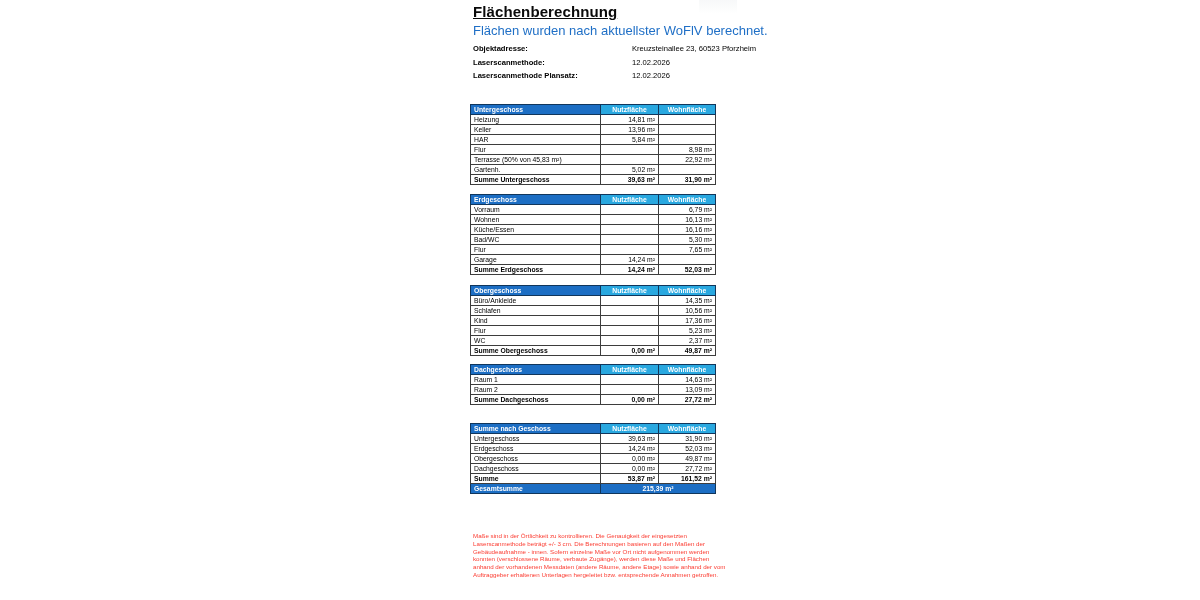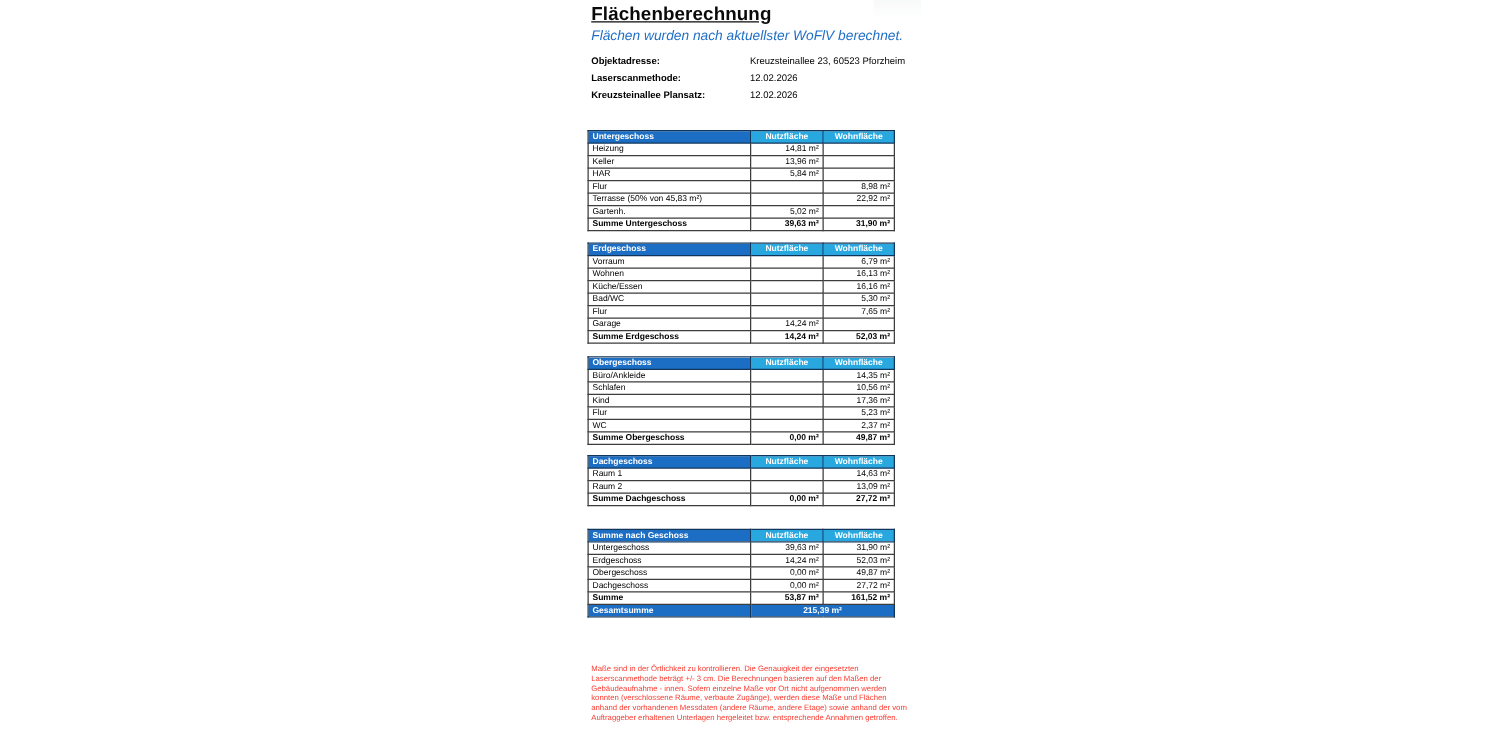--- a/index.html
+++ b/index.html
@@ -13,24 +13,24 @@
     position:absolute;left:699px;top:0;width:38px;height:14px;
     background:linear-gradient(to bottom,#f7f8f9,#ffffff);
   }
   .title{
     position:absolute;left:473px;top:3px;margin:0;
     font-size:15px;font-weight:bold;text-decoration:underline;color:#0a0a0a;
     letter-spacing:0.1px;white-space:nowrap;
   }
   .subtitle{
     position:absolute;left:473px;top:23px;
-    font-size:11px;color:#1f6fc6;white-space:nowrap;font-style:italic;
+    font-size:13px;color:#1f6fc6;white-space:nowrap;
   }
   .meta{position:absolute;left:473px;top:42px;font-size:7.6px;line-height:13.5px;}
-  .meta-row{display:flex;}
+  .meta-row{display:flex;gap:32px;}
   .meta-label{width:127px;font-weight:bold;white-space:nowrap;}
   .meta-value{white-space:nowrap;}
 
   table.floor-table{
     position:absolute;left:470px;
     border-collapse:collapse;table-layout:fixed;width:245px;
   }
   .floor-table col.c-label{width:130px;}
   .floor-table col.c-nutz{width:58px;}
   .floor-table col.c-wohn{width:57px;}
@@ -66,21 +66,21 @@
   <div class="meta">
     <div class="meta-row">
       <span class="meta-label">Objektadresse:</span>
       <span class="meta-value">Kreuzsteinallee 23, 60523 Pforzheim</span>
     </div>
     <div class="meta-row">
       <span class="meta-label">Laserscanmethode:</span>
       <span class="meta-value">12.02.2026</span>
     </div>
     <div class="meta-row">
-      <span class="meta-label">Kreuzsteinallee Plansatz:</span>
+      <span class="meta-label">Laserscanmethode Plansatz:</span>
       <span class="meta-value">12.02.2026</span>
     </div>
   </div>
 
   <table class="floor-table t-ug">
     <colgroup>
         <col class="c-label">
         <col class="c-nutz">
         <col class="c-wohn">
       </colgroup>

